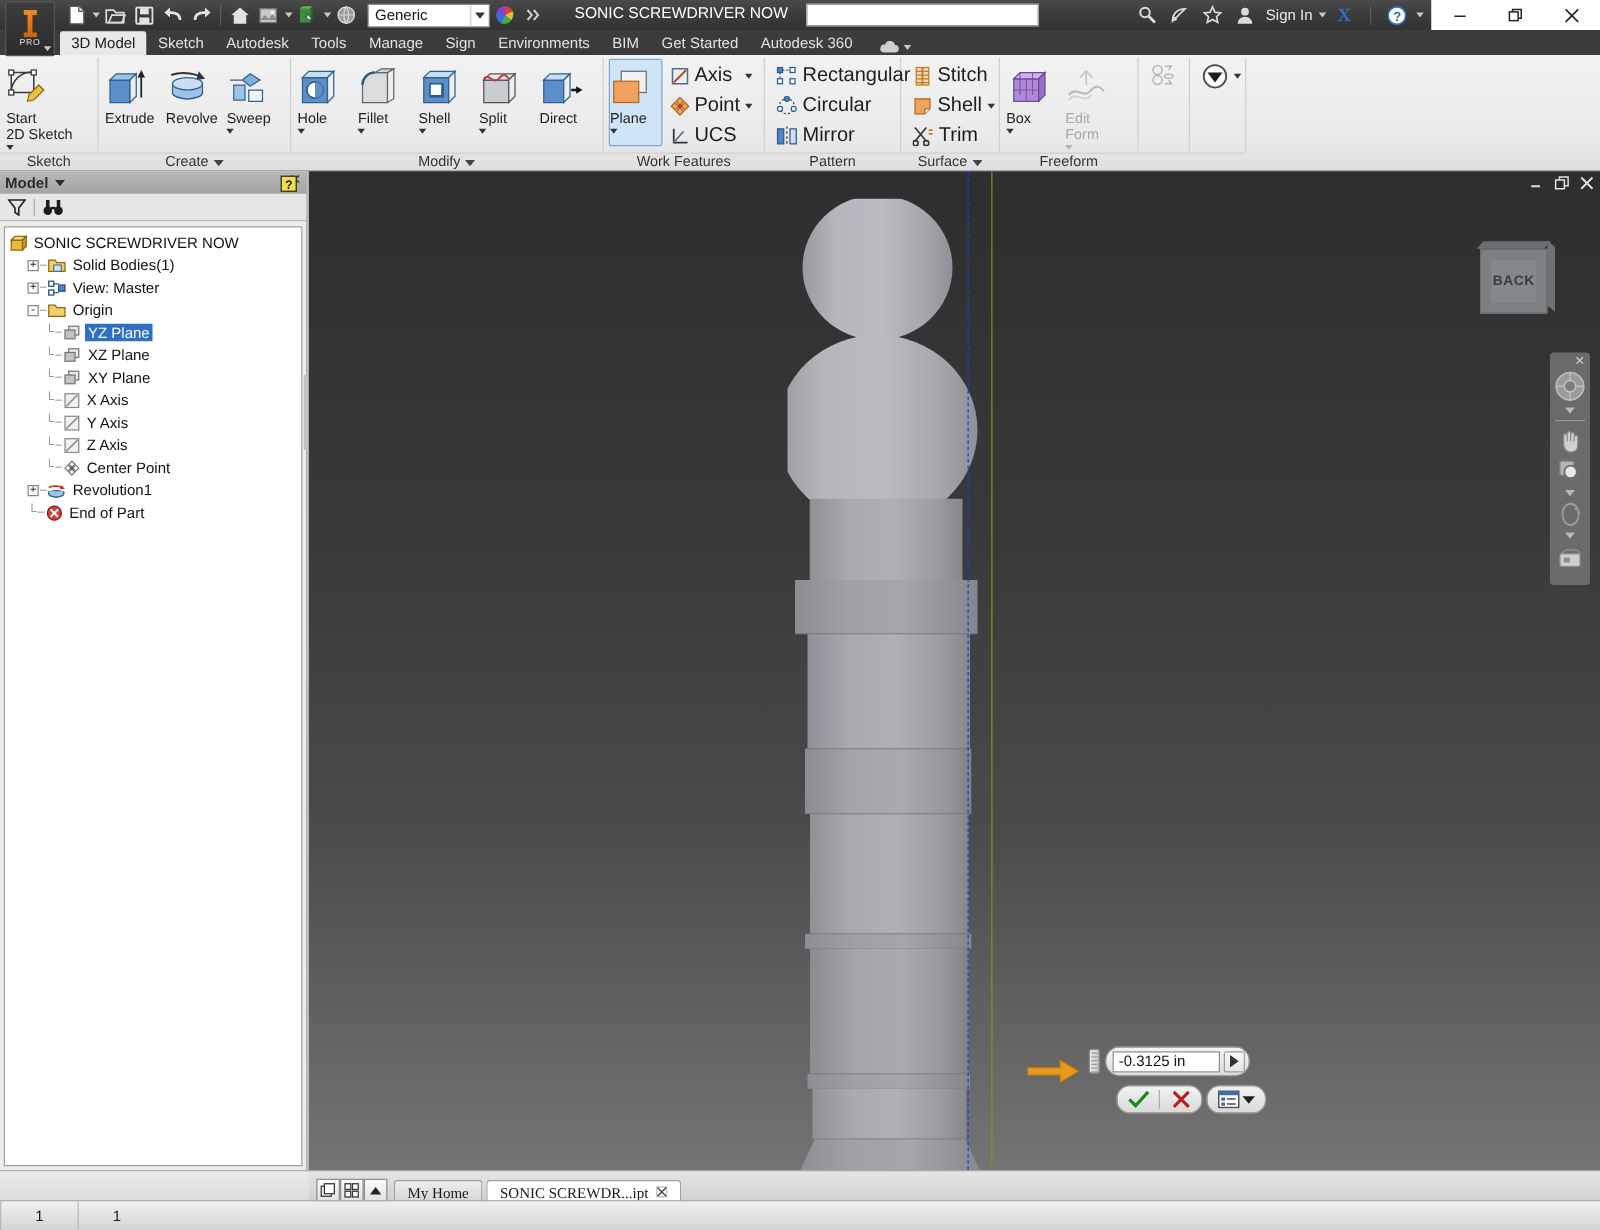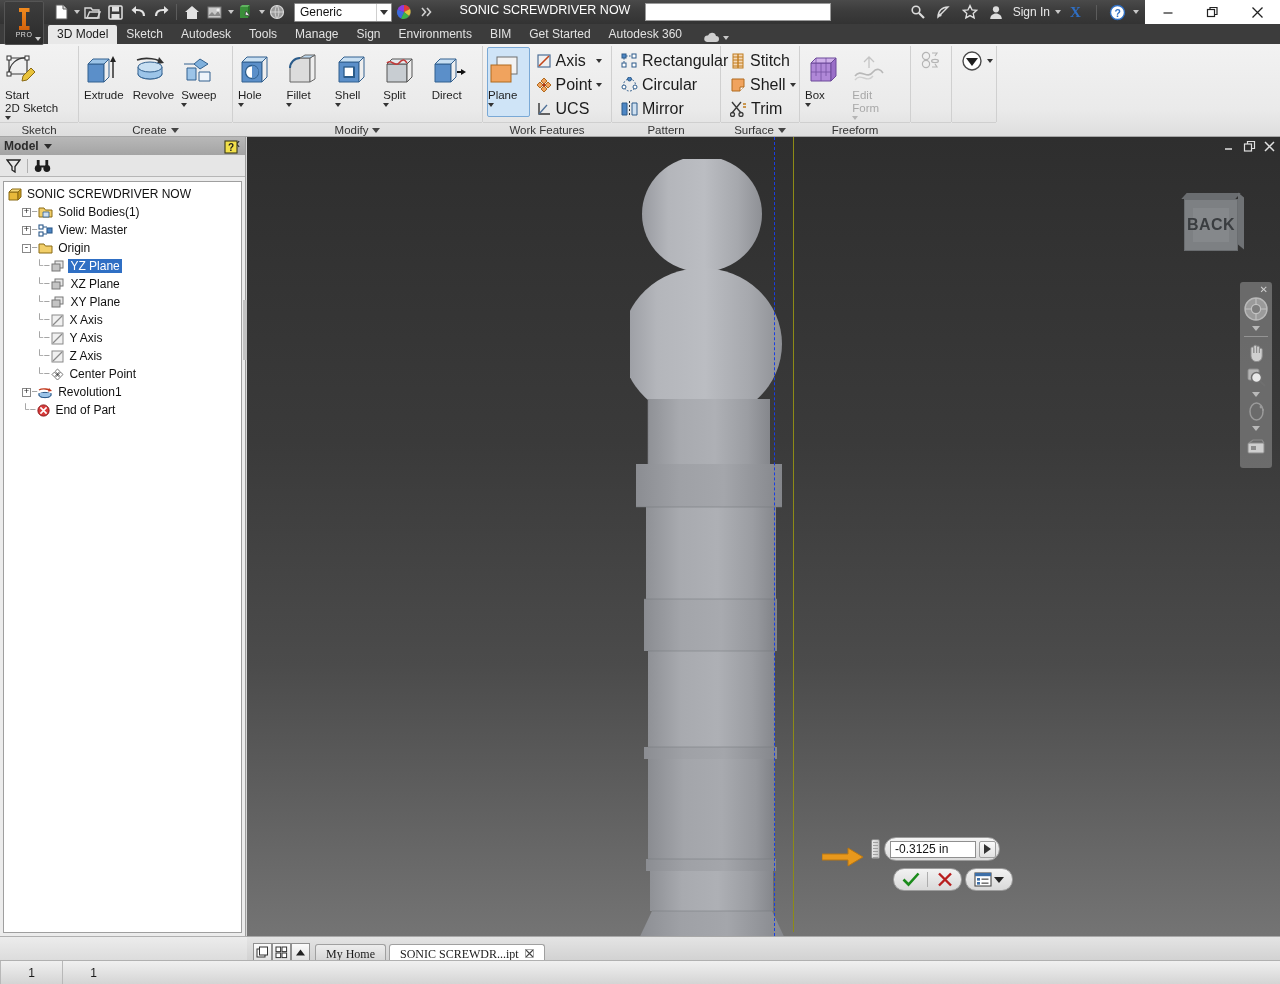--- a/index.html
+++ b/index.html
@@ -160,21 +160,21 @@
     position: absolute; left: 933px; top: 58px; width: 62px; height: 62px;
   }
   .vcube .face {
     position: absolute; left: 4px; top: 4px; width: 54px; height: 52px;
     background: #7d8083; border: 1px solid #6a6d70;
     display: flex; align-items: center; justify-content: center;
   }
   .vcube .inner {
     width: 36px; height: 34px; background: #85888b;
     display:flex;align-items:center;justify-content:center;
-    font-size: 16px; color: #3a3d40; letter-spacing: .5px; font-weight: bold;
+    font-size: 11px; color: #3a3d40; letter-spacing: .5px; font-weight: bold;
   }
   .vcube .edge-r { position: absolute; left: 58px; top: 0px; width: 6px; height: 52px;
     background: #6f7275; transform: skewY(39deg); }
   .vcube .edge-t { position: absolute; left: 4px; top: -2px; width: 54px; height: 6px;
     background: #6a6d70; transform: skewX(-42deg); }
 
   .navbar {
     position: absolute; right: 8px; top: 145px; width: 32px; height: 186px;
     background: rgba(118,118,118,.82); border-radius: 3px;
     display: flex; flex-direction: column; align-items: center; padding-top: 3px;

